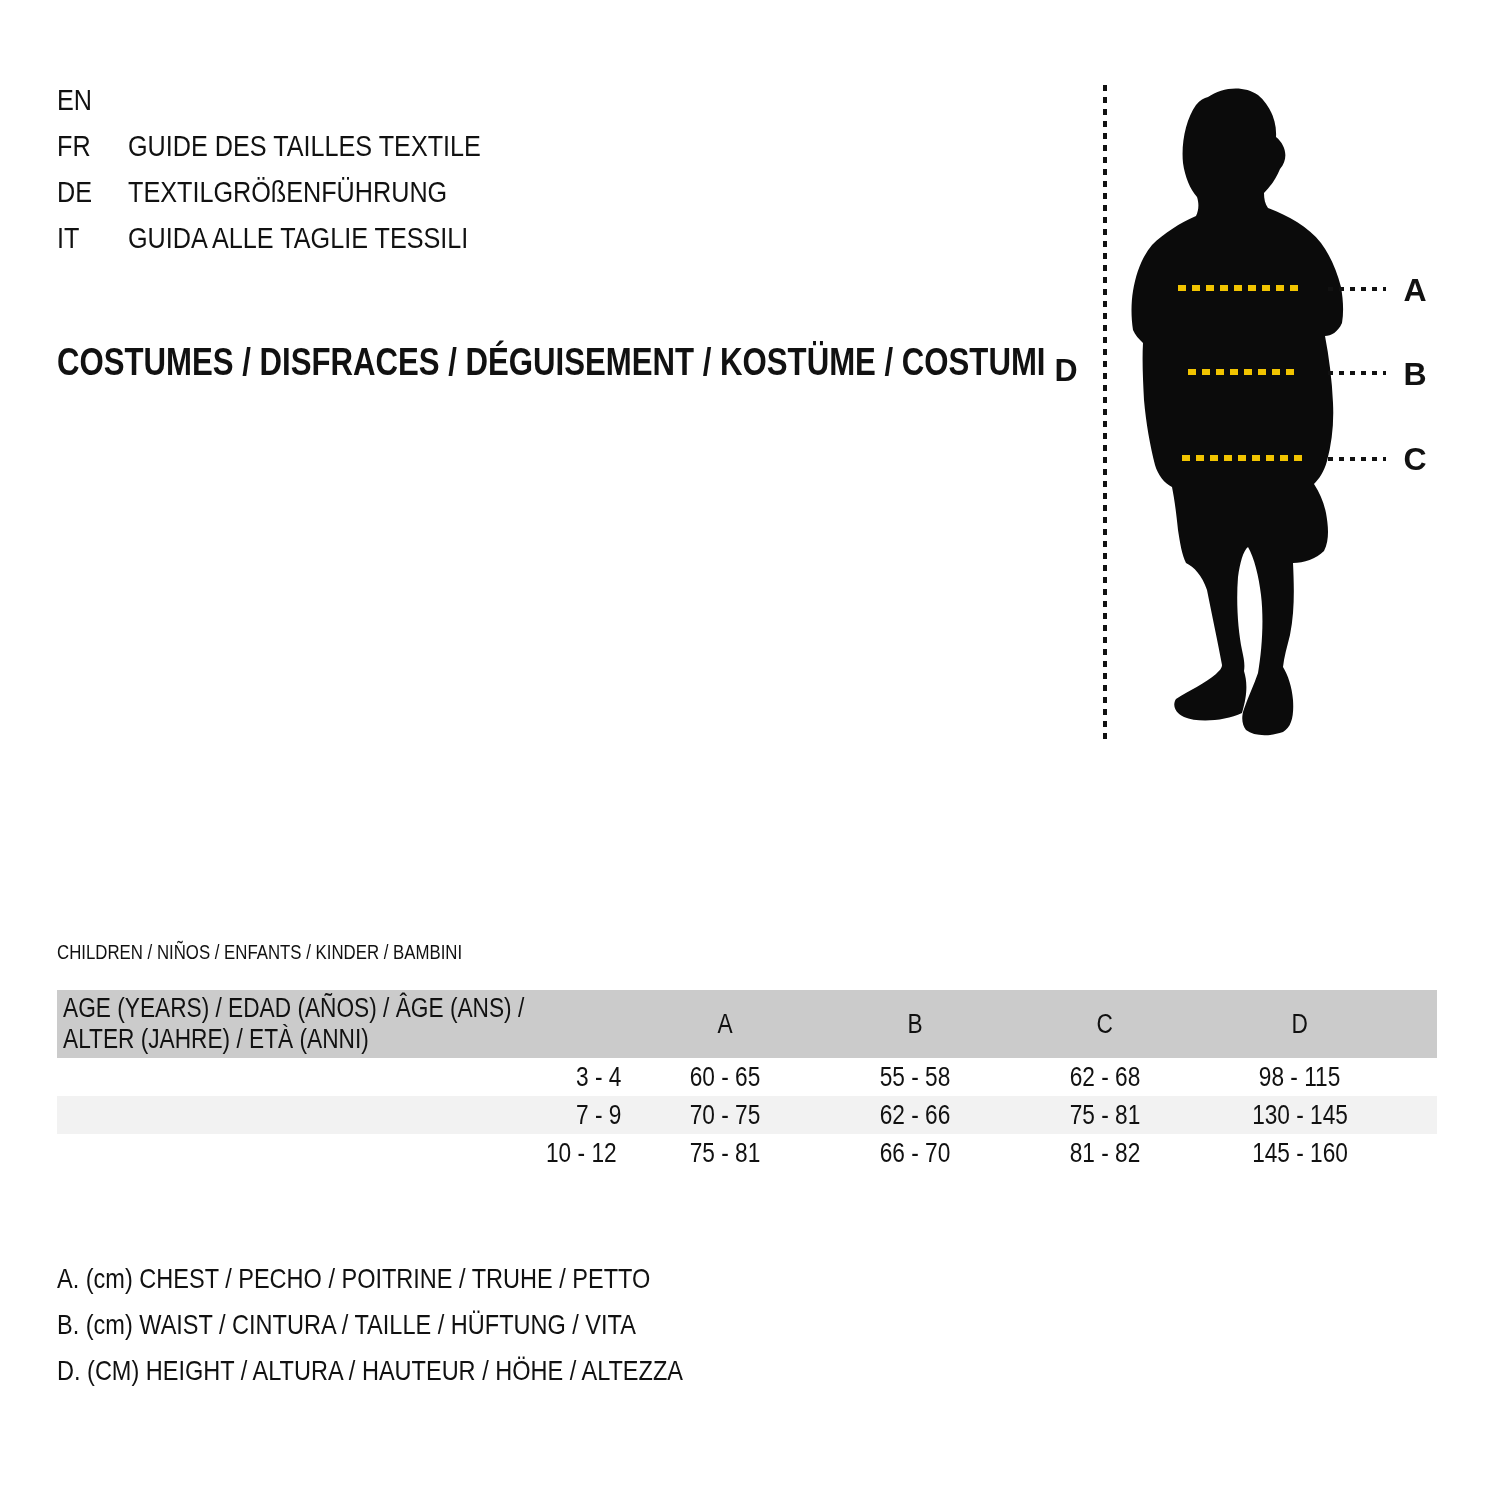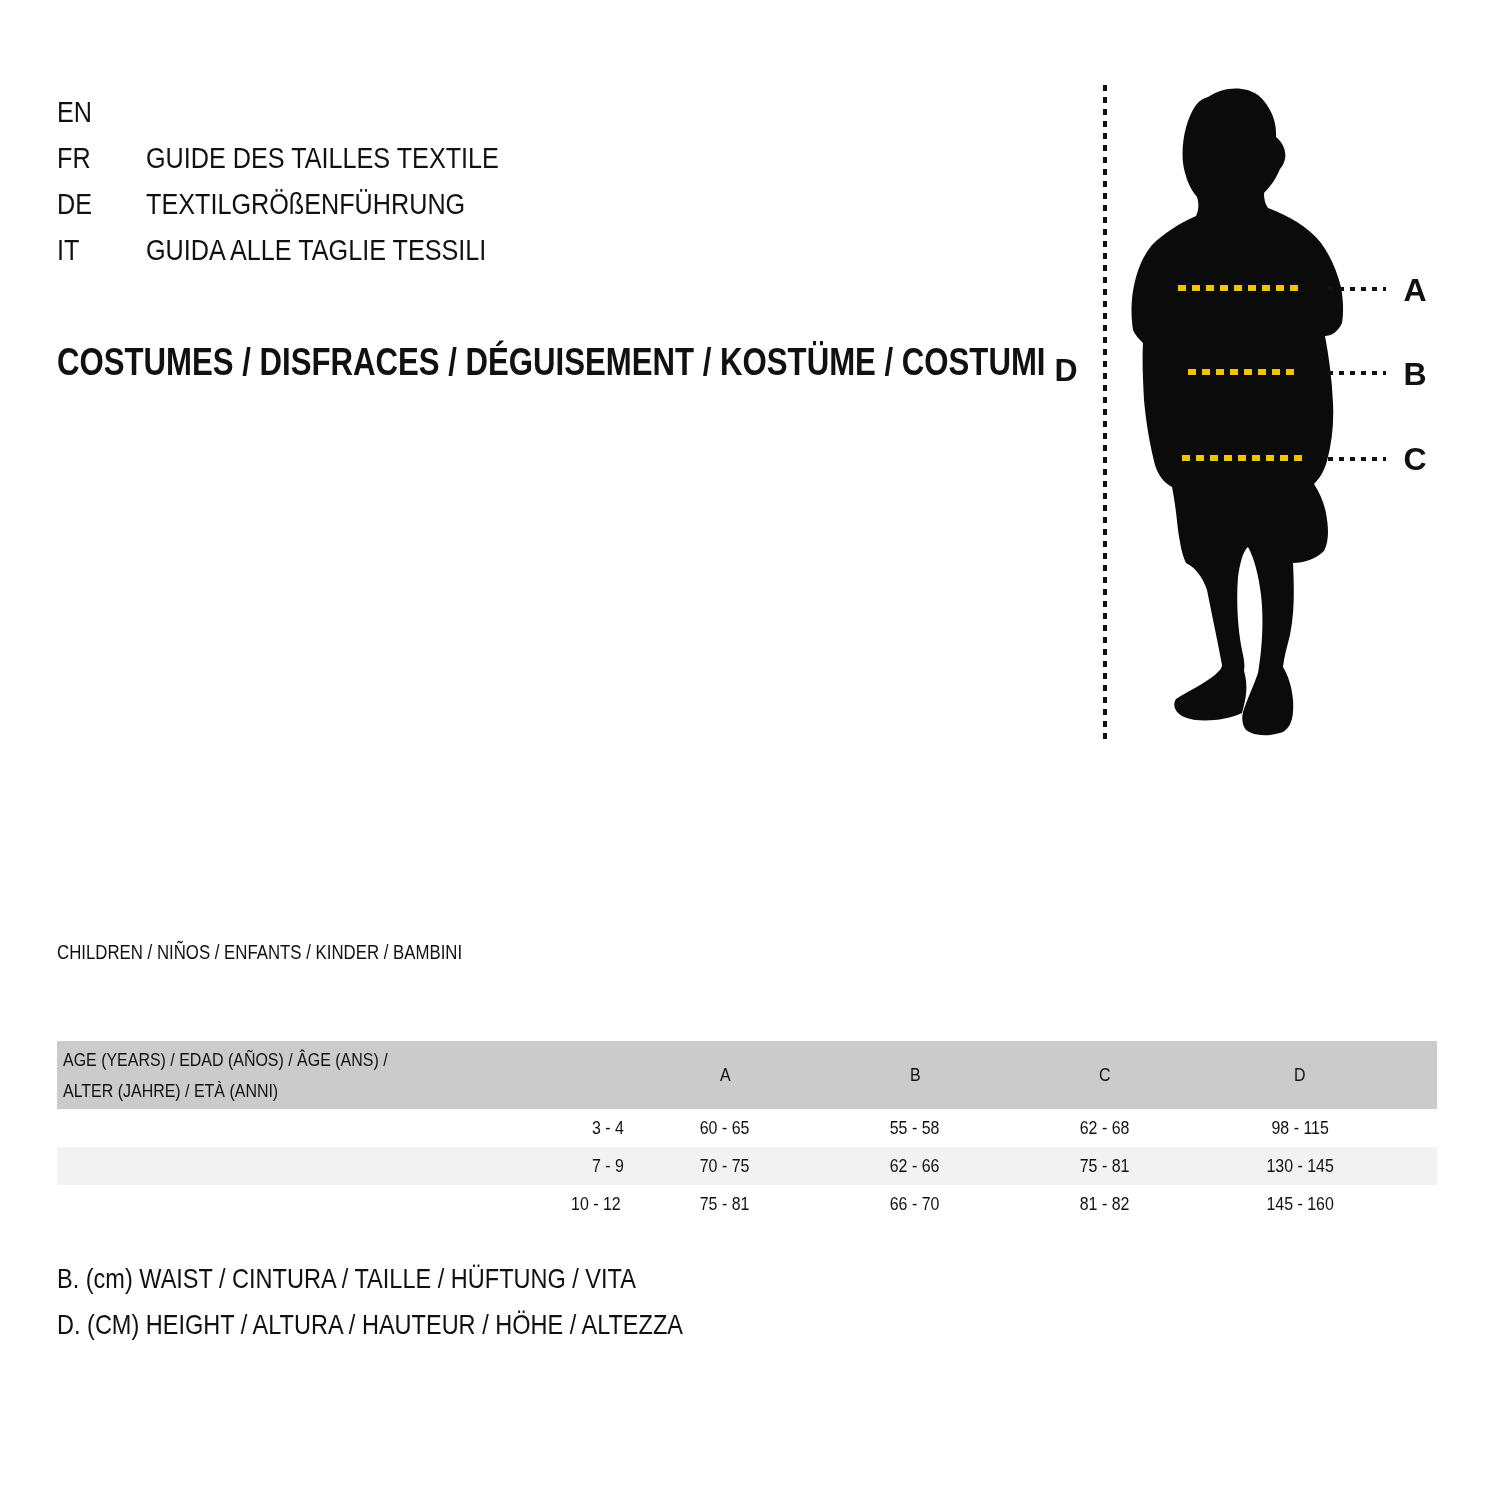--- a/index.html
+++ b/index.html
@@ -11,21 +11,21 @@
     overflow:hidden;
   }
   .abs { position:absolute; }
 
   
   .cond { display:inline-block; transform:scaleX(0.84); transform-origin:0 50%; white-space:nowrap; }
   .cond.ctr { transform-origin:50% 50%; }
 
   
   .langs { left:57px; top:83px; }
-  .lang-row { display:flex; height:46px; align-items:flex-end; font-size:30px;gap:18px; }
+  .lang-row { display:flex; height:46px; align-items:flex-start; font-size:30px; }
   .lang-code { width:71px; flex:0 0 71px; }
 
   
   .category-title { left:57px; top:341px; font-size:38px; font-weight:700; letter-spacing:0px; }
   .category-title .cond { transform:scaleX(0.82); }
 
   
   .height-line {
     left:1103px; top:85px; width:4px; height:657px;
     background:repeating-linear-gradient(180deg,#111 0 6px,transparent 6px 12px);
@@ -42,23 +42,23 @@
     height:4px; width:58px; left:1328px;
     background:repeating-linear-gradient(90deg,#111 0 5px,transparent 5px 11px);
   }
   .dot-seg.a { top:287px; } .dot-seg.b { top:371px; } .dot-seg.c { top:457px; }
   .point-label { left:1398px; width:34px; text-align:center; font-size:32px; font-weight:700; }
   .point-label.a { top:272px; } .point-label.b { top:356px; } .point-label.c { top:441px; }
 
   
   .section-title { left:57px; top:941px; font-size:20px; }
   table.size-table {
-    left:57px; top:1041px; width:1380px;
+    left:57px; top:990px; width:1380px;
     position:absolute; border-collapse:collapse; table-layout:fixed;
-    font-size:19px;
+    font-size:27px;
   }
   table.size-table thead th {
     background:#cbcbcb; font-weight:400; height:68px; vertical-align:middle;
   }
   th.age-head { text-align:left; padding-left:6px; line-height:31px; }
   table.size-table th.val, table.size-table td.val { text-align:center; }
   table.size-table th.dcol, table.size-table td.dcol { padding-right:37px; }
   table.size-table tbody td { height:38px; vertical-align:middle; }
   td.age-cell { text-align:right; padding-left:6px; }
   table.size-table tbody tr:nth-child(even) { background:#f2f2f2; }
@@ -210,18 +210,21 @@
       <td class="val"><span class="cond ctr">75 - 81</span></td>
       <td class="val"><span class="cond ctr">66 - 70</span></td>
       <td class="val"><span class="cond ctr">81 - 82</span></td>
       <td class="val dcol"><span class="cond ctr">145 - 160</span></td>
     </tr>
   </tbody>
 </table>
 
 <div class="abs legend">
   <div class="legend-row">
+      <span class="cond">A. (cm) CHEST / PECHO / POITRINE / TRUHE / PETTO</span>
+    </div>
+  <div class="legend-row">
       <span class="cond">B. (cm) WAIST / CINTURA / TAILLE / HÜFTUNG / VITA</span>
     </div>
   <div class="legend-row">
       <span class="cond">D. (CM) HEIGHT / ALTURA / HAUTEUR / HÖHE / ALTEZZA</span>
     </div>
 </div>
 
 </body></html>

